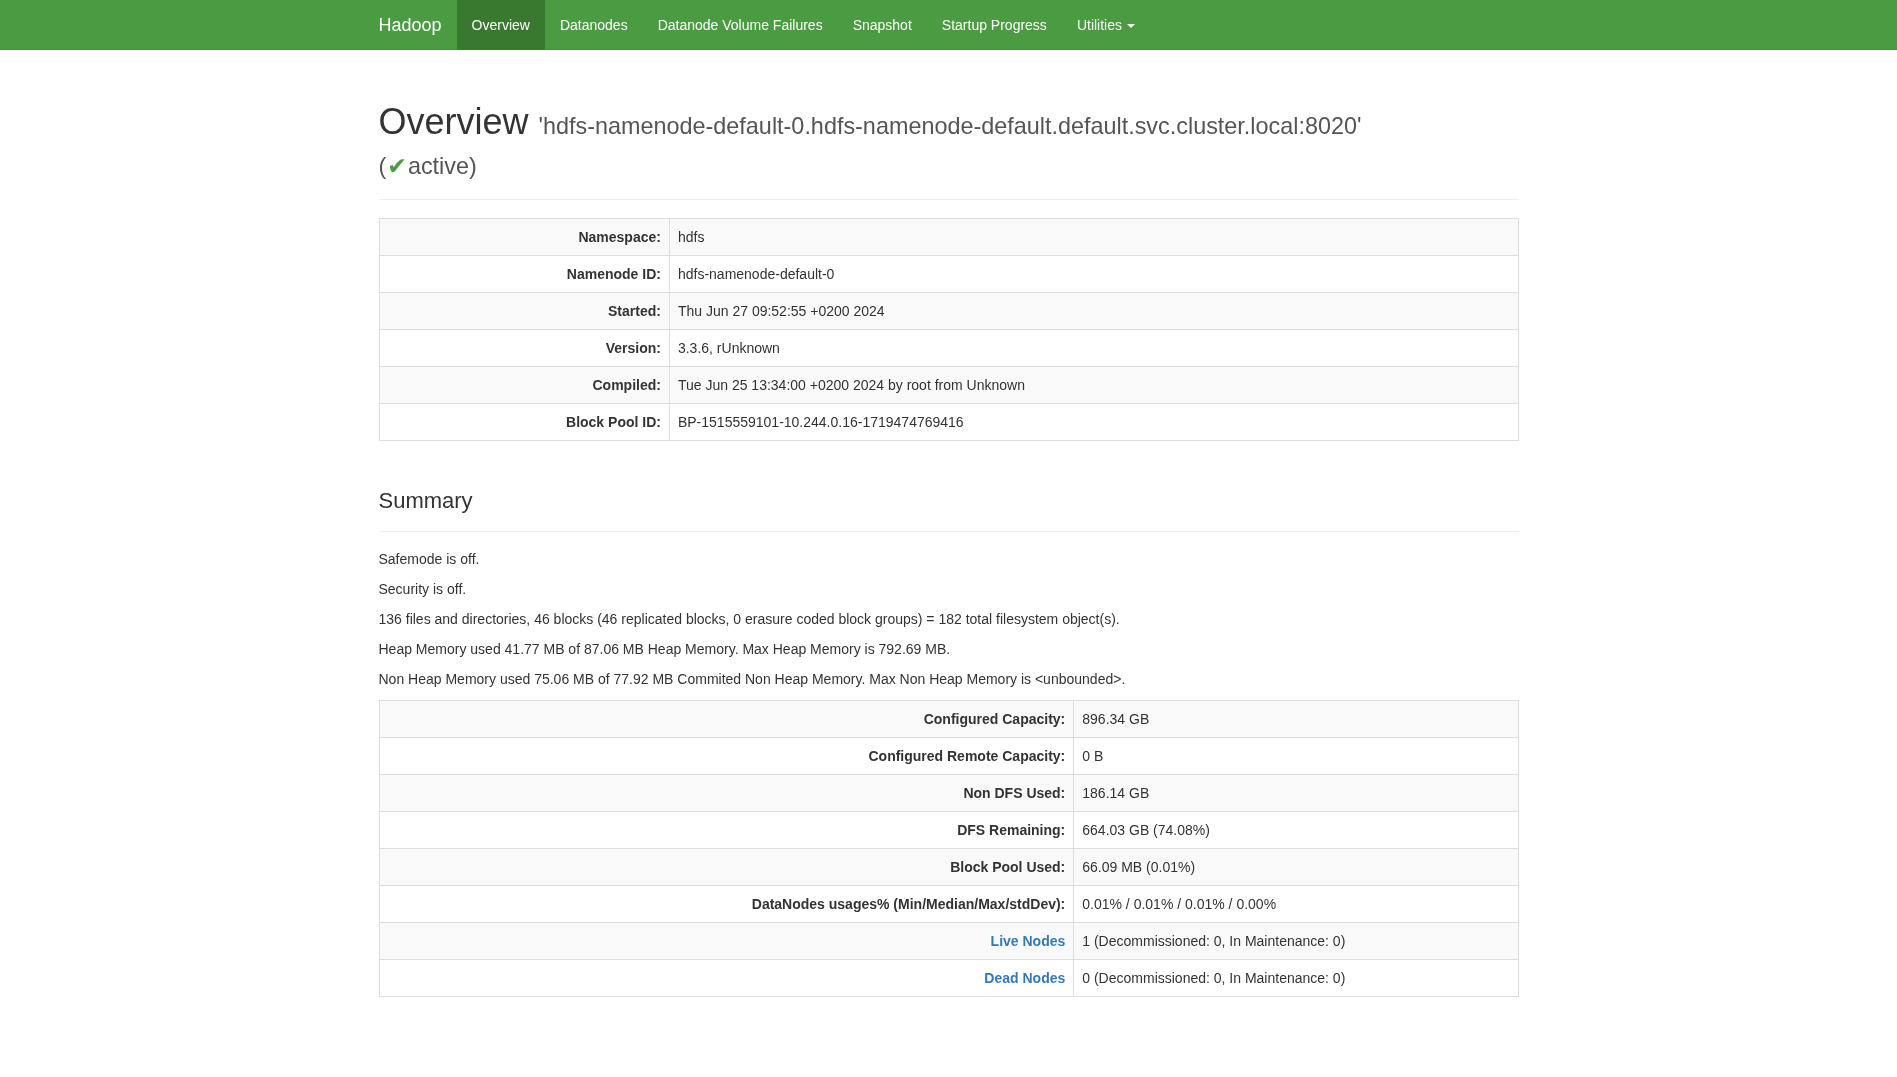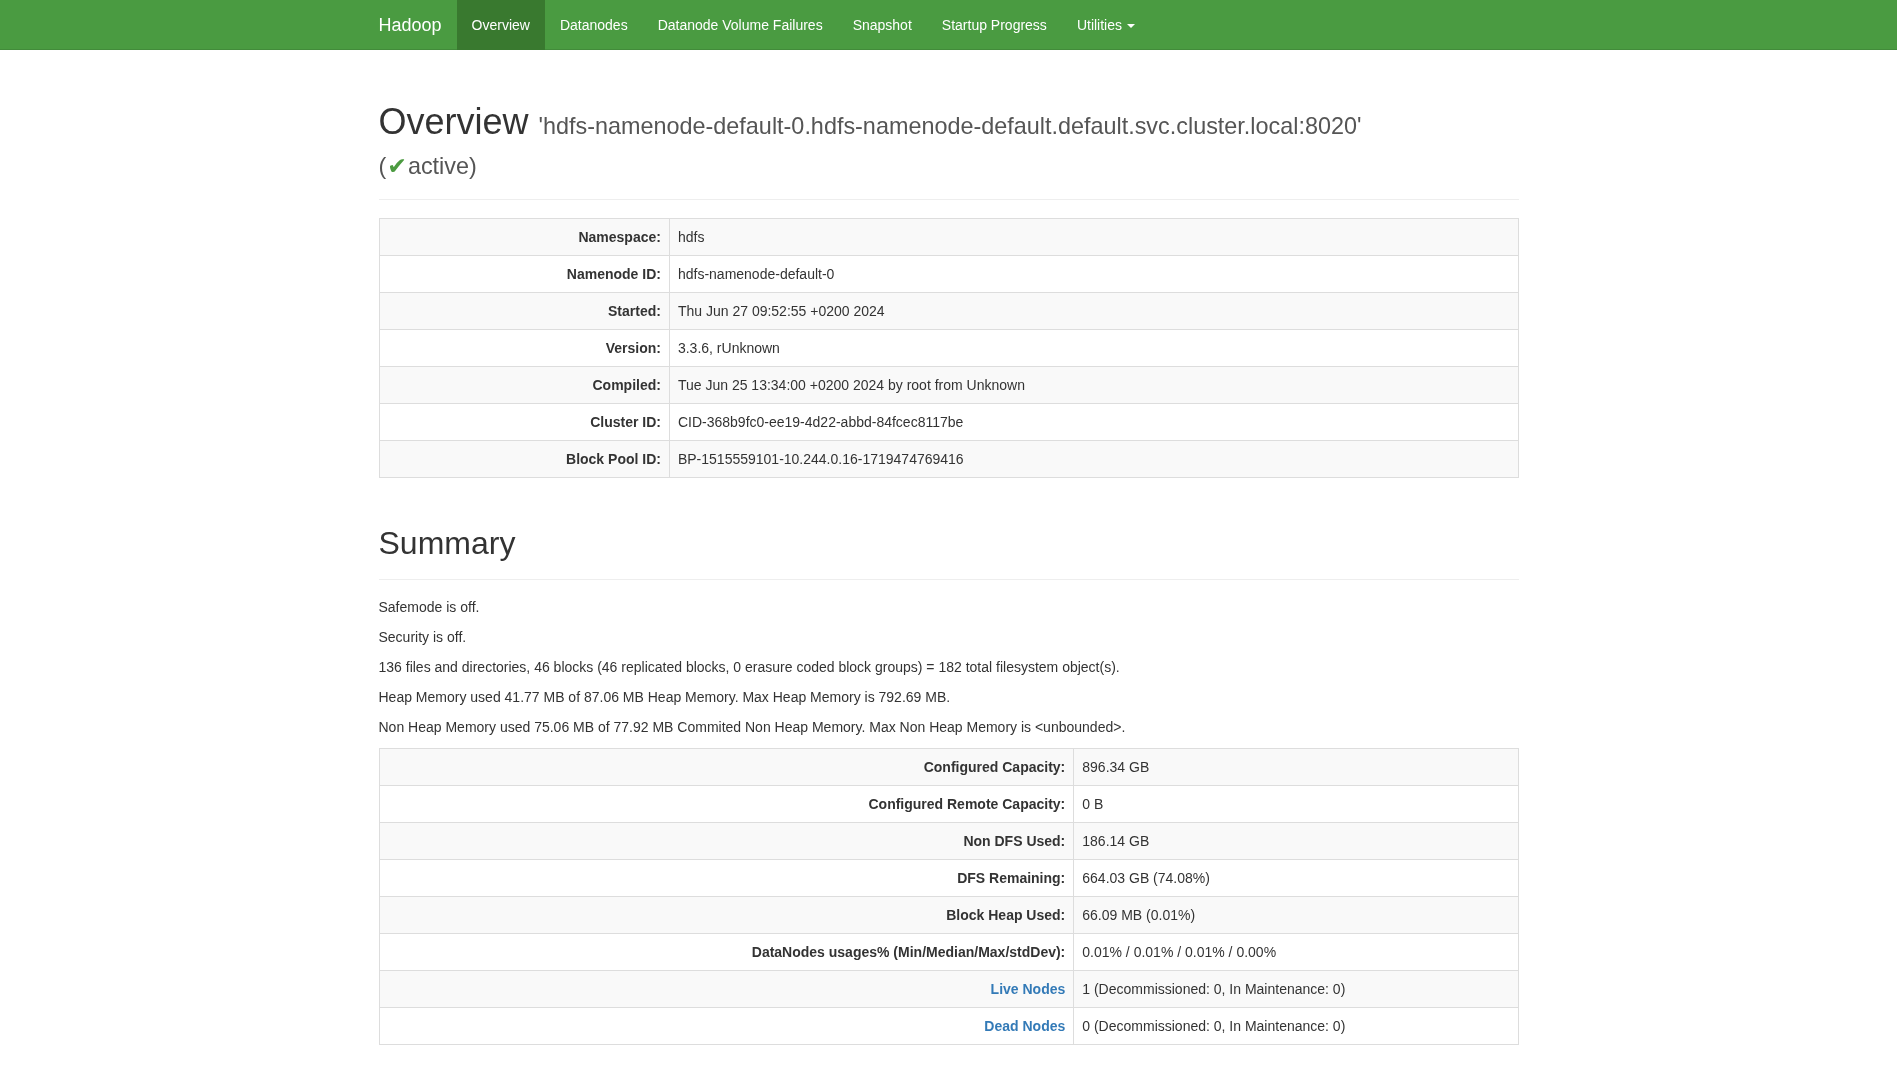--- a/index.html
+++ b/index.html
@@ -65,21 +65,21 @@
     font-size: 65%;
     font-weight: 400;
     color: #555;
   }
   .check::before {
     content: "\2714";
     color: var(--check-green, #4c9b41);
     padding: 0 1px;
   }
   h2 {
-    font-size: 32px;
+    font-size: 22px;
     font-weight: 500;
     line-height: 1.1;
     margin: 48px 0 10px;
     color: #333;
   }
   hr {
     border: 0;
     border-top: 1px solid #eee;
     margin: 18px 0;
   }
@@ -185,24 +185,20 @@
         <tr>
           <th>Version:</th>
           <td>3.3.6, rUnknown</td>
         </tr>
 
         <tr>
           <th>Compiled:</th>
           <td>Tue Jun 25 13:34:00 +0200 2024 by root from Unknown</td>
         </tr>
 
-        <tr>
-          <th>Cluster ID:</th>
-          <td>CID-368b9fc0-ee19-4d22-abbd-84fcec8117be</td>
-        </tr>
 
         <tr>
           <th>Block Pool ID:</th>
           <td>BP-1515559101-10.244.0.16-1719474769416</td>
         </tr>
 
     </tbody>
   </table>
 
   <h2>Summary</h2>
@@ -241,21 +237,21 @@
           <th><a href="#" class="row-label-inner">Non DFS Used:</a></th>
           <td>186.14 GB</td>
         </tr>
 
         <tr>
           <th><a href="#" class="row-label-inner">DFS Remaining:</a></th>
           <td>664.03 GB (74.08%)</td>
         </tr>
 
         <tr>
-          <th><a href="#" class="row-label-inner">Block Heap Used:</a></th>
+          <th><a href="#" class="row-label-inner">Block Pool Used:</a></th>
           <td>66.09 MB (0.01%)</td>
         </tr>
 
         <tr>
           <th><a href="#" class="row-label-inner">DataNodes usages% (Min/Median/Max/stdDev):</a></th>
           <td>0.01% / 0.01% / 0.01% / 0.00%</td>
         </tr>
 
         <tr>
           <th><a href="#" class="row-label-inner is-link">Live Nodes</a></th>

